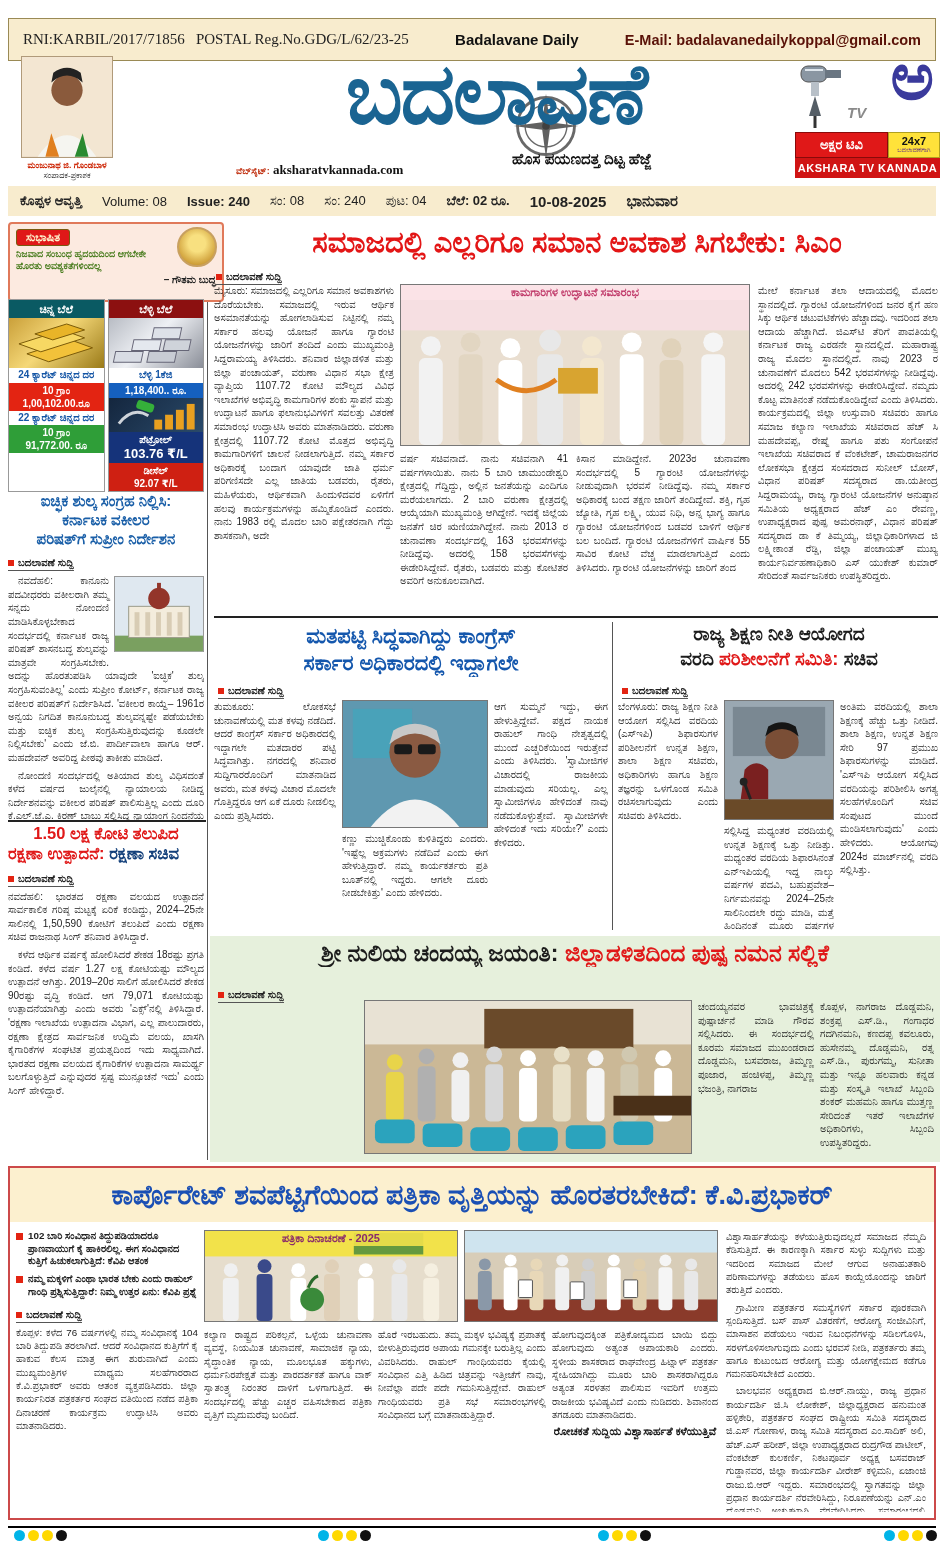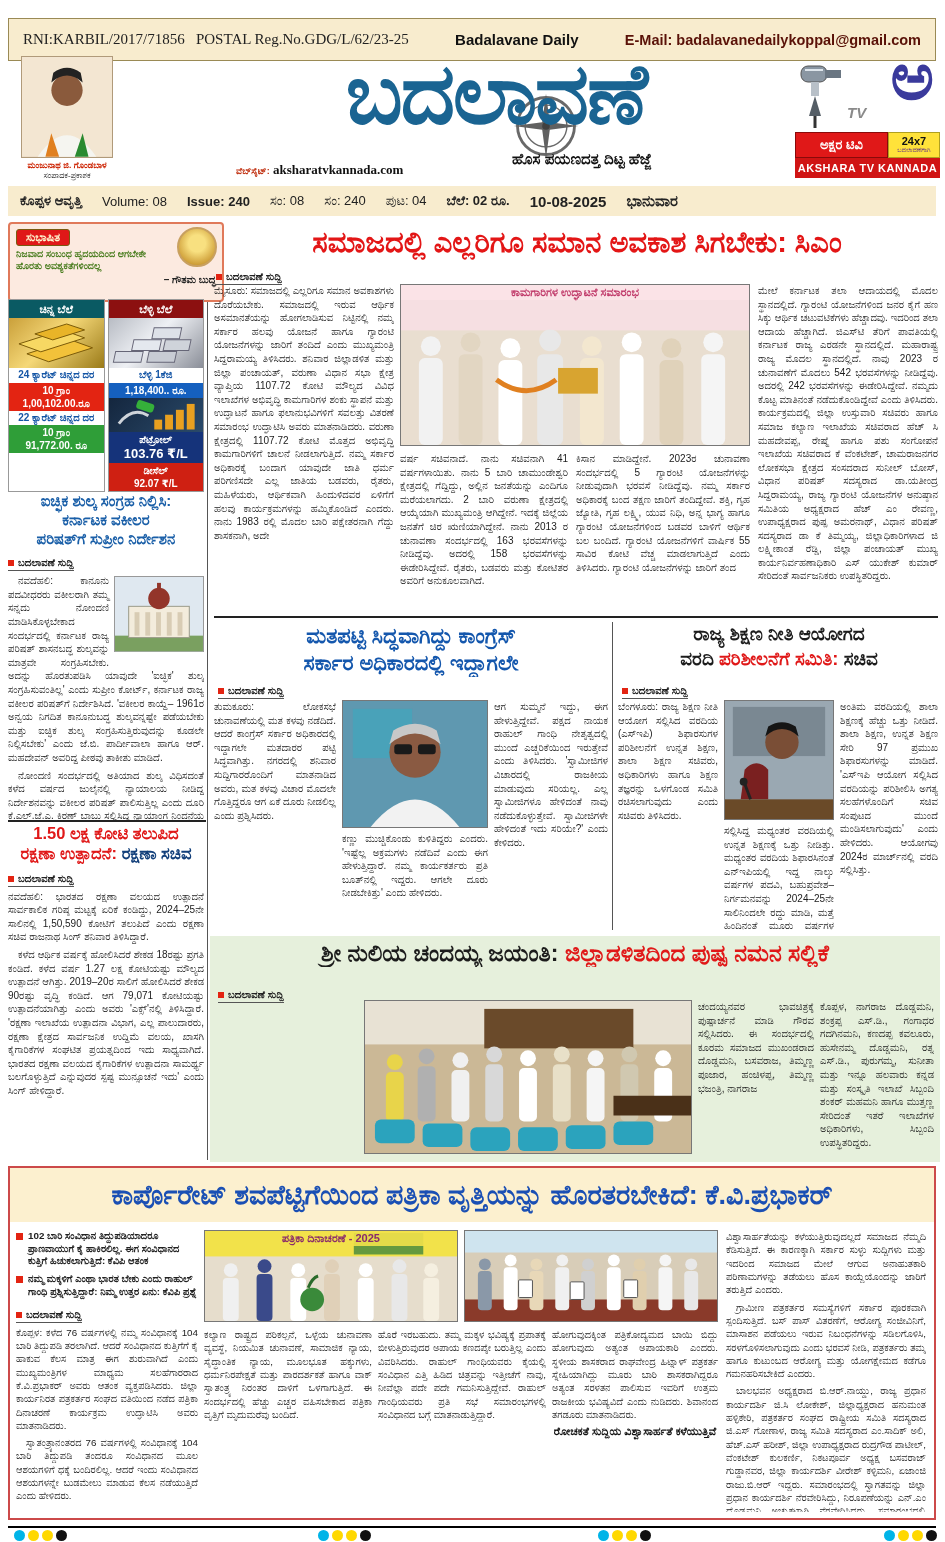--- a/index.html
+++ b/index.html
@@ -70,21 +70,21 @@
   .hd-blue{color:#1a5fa8;font-weight:bold;text-align:center;line-height:1.25}
   .photo{position:absolute;border:1px solid #777;overflow:hidden}
   .photo svg{display:block;width:100%;height:100%}
   .banner{position:absolute;left:0;top:0;right:0;text-align:center;font-size:11px;font-weight:bold;color:#c03a6a;background:rgba(252,228,232,.85);padding:1px 0}
   
   .sup{left:8px;top:492px;width:196px;position:absolute}
   .sup .h{font-size:15px}
   .scimg{float:right;width:90px;height:76px;margin:2px 0 4px 5px;border:1px solid #999;background:#dfe8f0}
   .def{left:8px;top:824px;width:196px;position:absolute}
   .def .h1{font-size:16.5px;font-weight:bold;color:#e01818;text-align:center;line-height:1.2}
-  .def .h2{font-size:16.5px;font-weight:bold;text-align:center;line-height:1.2}
+  .def .h2{font-size:16.5px;font-weight:bold;line-height:1.2}
   .def .h2 .r{color:#e01818}.def .h2 .b{color:#123f7a}
   
   .cmhead{left:214px;top:226px;width:726px;font-size:29px;font-weight:bold;color:#e31616;text-align:center;white-space:nowrap;overflow:hidden}
   
   .vhead{left:214px;top:622px;width:394px;font-size:21px;font-weight:bold;color:#1457ad;text-align:center;line-height:1.3;white-space:nowrap;overflow:hidden}
   .ehead{left:618px;top:622px;width:322px;font-size:18.5px;font-weight:bold;text-align:center;line-height:1.35;white-space:nowrap;overflow:hidden}
   .ehead .r{color:#e01818}
   
   .band{left:210px;top:936px;width:730px;height:226px;background:#e6f0dc;position:absolute}
   .jhead{left:210px;top:940px;width:730px;text-align:center;font-size:23px;font-weight:bold;white-space:nowrap;overflow:hidden}
@@ -446,21 +446,20 @@
         <span class="sq"></span>
         <span class="t">102 ಬಾರಿ ಸಂವಿಧಾನ ತಿದ್ದುಪಡಿಯಾದರೂ ಪ್ರಾಣವಾಯುಗೆ ಕೈ ಹಾಕಿರಲಿಲ್ಲ. ಈಗ ಸಂವಿಧಾನದ ಕುತ್ತಿಗೆ ಹಿಚುಕಲಾಗುತ್ತಿದೆ: ಕೆವಿಪಿ ಆತಂಕ</span>
       </div>
     <div class="kbul">
         <span class="sq"></span>
         <span class="t">ನಮ್ಮ ಮಕ್ಕಳಿಗೆ ಎಂಥಾ ಭಾರತ ಬೇಕು ಎಂದು ರಾಹುಲ್ ಗಾಂಧಿ ಪ್ರಶ್ನಿಸುತ್ತಿದ್ದಾರೆ: ನಿಮ್ಮ ಉತ್ತರ ಏನು: ಕೆವಿಪಿ ಪ್ರಶ್ನೆ</span>
       </div>
     <div style="margin:2px 0 3px"><span class="byline">ಬದಲಾವಣೆ ಸುದ್ದಿ</span></div>
     <div class="bt" style="font-size:9.8px">
       <p>ಕೊಪ್ಪಳ: ಕಳೆದ 76 ವರ್ಷಗಳಲ್ಲಿ ನಮ್ಮ ಸಂವಿಧಾನಕ್ಕೆ 104 ಬಾರಿ ತಿದ್ದುಪಡಿ ತರಲಾಗಿದೆ. ಆದರೆ ಸಂವಿಧಾನದ ಕುತ್ತಿಗೆಗೆ ಕೈ ಹಾಕುವ ಕೆಲಸ ಮಾತ್ರ ಈಗ ಶುರುವಾಗಿದೆ ಎಂದು ಮುಖ್ಯಮಂತ್ರಿಗಳ ಮಾಧ್ಯಮ ಸಲಹೆಗಾರರಾದ ಕೆ.ವಿ.ಪ್ರಭಾಕರ್ ಅವರು ಆತಂಕ ವ್ಯಕ್ತಪಡಿಸಿದರು. ಜಿಲ್ಲಾ ಕಾರ್ಯನಿರತ ಪತ್ರಕರ್ತರ ಸಂಘದ ವತಿಯಿಂದ ನಡೆದ ಪತ್ರಿಕಾ ದಿನಾಚರಣೆ ಕಾರ್ಯಕ್ರಮ ಉದ್ಘಾಟಿಸಿ ಅವರು ಮಾತನಾಡಿದರು.</p>
-      <p>ಸ್ವಾತಂತ್ರ್ಯಾನಂತರದ 76 ವರ್ಷಗಳಲ್ಲಿ ಸಂವಿಧಾನಕ್ಕೆ 104 ಬಾರಿ ತಿದ್ದುಪಡಿ ತಂದರೂ ಸಂವಿಧಾನದ ಮೂಲ ಆಶಯಗಳಿಗೆ ಧಕ್ಕೆ ಬಂದಿರಲಿಲ್ಲ. ಆದರೆ ಇಂದು ಸಂವಿಧಾನದ ಆಶಯಗಳನ್ನೇ ಬುಡಮೇಲು ಮಾಡುವ ಕೆಲಸ ನಡೆಯುತ್ತಿದೆ ಎಂದು ಹೇಳಿದರು.</p>
     </div>
   </div>
   <div class="photo" style="left:204px;top:1230px;width:254px;height:92px">
     <svg viewBox="0 0 254 92" preserveAspectRatio="none">
       <rect width="254" height="92" fill="#e6ddcc"></rect>
       <rect width="254" height="26" fill="#f2e24a"></rect>
       <rect x="150" y="2" width="70" height="22" fill="#2a7a3a" opacity=".7"></rect>
       <g>
         <g fill="#f0f0f0">
             <circle cx="26" cy="40" r="7"></circle>
@@ -540,21 +539,21 @@
           </g>
         <g fill="#fff">
             <rect x="54" y="50" width="14" height="18" rx="1" stroke="#555"></rect>
             <rect x="106" y="52" width="14" height="18" rx="1" stroke="#555"></rect>
             <rect x="160" y="50" width="14" height="18" rx="1" stroke="#555"></rect>
           </g>
       </g>
     </svg>
   </div>
   <div class="abs bt ovh" style="left:204px;top:1328px;width:168px;height:184px;font-size:9.8px">ಕಲ್ಯಾಣ ರಾಷ್ಟ್ರದ ಪರಿಕಲ್ಪನೆ, ಒಳ್ಳೆಯ ಚುನಾವಣಾ ವ್ಯವಸ್ಥೆ, ನಿಯಮಿತ ಚುನಾವಣೆ, ಸಾಮಾಜಿಕ ನ್ಯಾಯ, ಸೈದ್ಧಾಂತಿಕ ನ್ಯಾಯ, ಮೂಲಭೂತ ಹಕ್ಕುಗಳು, ಧರ್ಮನಿರಪೇಕ್ಷತೆ ಮತ್ತು ಪಾರದರ್ಶಕತೆ ಹಾಗೂ ವಾಕ್ ಸ್ವಾತಂತ್ರ್ಯ ನಿರಂತರ ದಾಳಿಗೆ ಒಳಗಾಗುತ್ತಿದೆ. ಈ ಸಂದರ್ಭದಲ್ಲಿ ಹೆಚ್ಚು ಎಚ್ಚರ ವಹಿಸಬೇಕಾದ ಪತ್ರಿಕಾ ವೃತ್ತಿಗೆ ಮೃದುಮರೆವು ಬಂದಿದೆ.</div>
-  <div class="abs bt ovh" style="left:378px;top:1328px;width:168px;height:184px;font-size:9.8px">ಹೊರೆ ಇರಬಹುದು. ತಮ್ಮ ಮಕ್ಕಳ ಭವಿಷ್ಯಕ್ಕೆ ಪ್ರಪಾತಕ್ಕೆ ಬೀಳುತ್ತಿರುವುದರ ಅಪಾಯ ಕಣದಪ್ಕೇ ಬರುತ್ತಿಲ್ಲ ಎಂದು ವಿವರಿಸಿದರು. ರಾಹುಲ್ ಗಾಂಧಿಯವರು ಕೈಯಲ್ಲಿ ಸಂವಿಧಾನ ಎತ್ತಿ ಹಿಡಿದ ಚಿತ್ರವನ್ನು ಇತ್ತೀಚೆಗೆ ನಾವು, ನೀವೆಲ್ಲಾ ಪದೇ ಪದೇ ಗಮನಿಸುತ್ತಿದ್ದೇವೆ. ರಾಹುಲ್ ಗಾಂಧಿಯವರು ಪ್ರತಿ ಸಭೆ ಸಮಾರಂಭಗಳಲ್ಲಿ ಸಂವಿಧಾನದ ಬಗ್ಗೆ ಮಾತನಾಡುತ್ತಿದ್ದಾರೆ.</div>
+  <div class="abs bt ovh" style="left:378px;top:1328px;width:168px;height:184px;font-size:9.8px">ಹೊರೆ ಇರಬಹುದು. ತಮ್ಮ ಮಕ್ಕಳ ಭವಿಷ್ಯಕ್ಕೆ ಪ್ರಪಾತಕ್ಕೆ ಬೀಳುತ್ತಿರುವುದರ ಅಪಾಯ ಗಮನಕ್ಕೇ ಬರುತ್ತಿಲ್ಲ ಎಂದು ವಿವರಿಸಿದರು. ರಾಹುಲ್ ಗಾಂಧಿಯವರು ಕೈಯಲ್ಲಿ ಸಂವಿಧಾನ ಎತ್ತಿ ಹಿಡಿದ ಚಿತ್ರವನ್ನು ಇತ್ತೀಚೆಗೆ ನಾವು, ನೀವೆಲ್ಲಾ ಪದೇ ಪದೇ ಗಮನಿಸುತ್ತಿದ್ದೇವೆ. ರಾಹುಲ್ ಗಾಂಧಿಯವರು ಪ್ರತಿ ಸಭೆ ಸಮಾರಂಭಗಳಲ್ಲಿ ಸಂವಿಧಾನದ ಬಗ್ಗೆ ಮಾತನಾಡುತ್ತಿದ್ದಾರೆ.</div>
   <div class="abs ovh" style="left:552px;top:1328px;width:166px;height:184px">
     <div class="bt" style="font-size:9.8px">ಹೋಗುವುದಕ್ಕಿಂತ ಪತ್ರಿಕೋದ್ಯಮದ ಬಾಯಿ ಬಿದ್ದು ಹೋಗುವುದು ಅತ್ಯಂತ ಅಪಾಯಕಾರಿ ಎಂದರು. ಸ್ಥಳೀಯ ಶಾಸಕರಾದ ರಾಘವೇಂದ್ರ ಹಿಟ್ನಾಳ್ ಪತ್ರಕರ್ತ ಸ್ನೇಹಿಯಾಗಿದ್ದು ಮೂರು ಬಾರಿ ಶಾಸಕರಾಗಿದ್ದರೂ ಅತ್ಯಂತ ಸರಳತನ ಪಾಲಿಸುವ ಇವರಿಗೆ ಉತ್ತಮ ರಾಜಕೀಯ ಭವಿಷ್ಯವಿದೆ ಎಂದು ನುಡಿದರು. ಶಿವಾನಂದ ತಗಡೂರು ಮಾತನಾಡಿದರು.</div>
     <div class="kq">ರೋಚಕತೆ ಸುದ್ದಿಯ ವಿಶ್ವಾಸಾರ್ಹತೆ ಕಳೆಯುತ್ತಿವೆ</div>
   </div>
   <div class="abs bt ovh" style="left:726px;top:1230px;width:200px;height:282px;font-size:9.8px">
     <p>ವಿಶ್ವಾಸಾರ್ಹತೆಯನ್ನು ಕಳೆಯುತ್ತಿರುವುದಲ್ಲದೆ ಸಮಾಜದ ನೆಮ್ಮದಿ ಕೆಡಿಸುತ್ತಿದೆ. ಈ ಕಾರಣಕ್ಕಾಗಿ ಸರ್ಕಾರ ಸುಳ್ಳು ಸುದ್ದಿಗಳು ಮತ್ತು ಇದರಿಂದ ಸಮಾಜದ ಮೇಲೆ ಆಗುವ ಅನಾಹುತಕಾರಿ ಪರಿಣಾಮಗಳನ್ನು ತಡೆಯಲು ಹೊಸ ಕಾಯ್ದೆಯೊಂದನ್ನು ಜಾರಿಗೆ ತರುತ್ತಿದೆ ಎಂದರು.</p>
     <p>ಗ್ರಾಮೀಣ ಪತ್ರಕರ್ತರ ಸಮಸ್ಯೆಗಳಿಗೆ ಸರ್ಕಾರ ಪೂರಕವಾಗಿ ಸ್ಪಂದಿಸುತ್ತಿದೆ. ಬಸ್ ಪಾಸ್ ವಿತರಣೆಗೆ, ಆರೋಗ್ಯ ಸಂಜೀವಿನಿಗೆ, ಮಾಸಾಶನ ಪಡೆಯಲು ಇರುವ ನಿಬಂಧನೆಗಳನ್ನು ಸಡಿಲಗೊಳಿಸಿ, ಸರಳಗೊಳಿಸಲಾಗುವುದು ಎಂದು ಭರವಸೆ ನೀಡಿ, ಪತ್ರಕರ್ತರು ತಮ್ಮ ಹಾಗೂ ಕುಟುಂಬದ ಆರೋಗ್ಯ ಮತ್ತು ಯೋಗಕ್ಷೇಮದ ಕಡೆಗೂ ಗಮನಹರಿಸಬೇಕಿದೆ ಎಂದರು.</p>
     <p>ಬಾಲಭವನ ಅಧ್ಯಕ್ಷರಾದ ಬಿ.ಆರ್.ನಾಯ್ಡು, ರಾಜ್ಯ ಪ್ರಧಾನ ಕಾರ್ಯದರ್ಶಿ ಜಿ.ಸಿ ಲೋಕೇಶ್, ಜಿಲ್ಲಾಧ್ಯಕ್ಷರಾದ ಹನುಮಂತ ಹಳ್ಳಿಕೇರಿ, ಪತ್ರಕರ್ತರ ಸಂಘದ ರಾಷ್ಟ್ರೀಯ ಸಮಿತಿ ಸದಸ್ಯರಾದ ಜಿ.ಎಸ್ ಗೋಣಾಳ, ರಾಜ್ಯ ಸಮಿತಿ ಸದಸ್ಯರಾದ ಎಂ.ಸಾದಿಕ್ ಅಲಿ, ಹೆಚ್.ಎಸ್ ಹರೀಶ್, ಜಿಲ್ಲಾ ಉಪಾಧ್ಯಕ್ಷರಾದ ರುದ್ರಗೌಡ ಪಾಟೀಲ್, ವೆಂಕಟೇಶ್ ಕುಲಕರ್ಣಿ, ನಿಕಟಪೂರ್ವ ಅಧ್ಯಕ್ಷ ಬಸವರಾಜ್ ಗುಡ್ಡಾನವರ, ಜಿಲ್ಲಾ ಕಾರ್ಯದರ್ಶಿ ವೀರೇಶ್ ಕಳ್ಳಿಮನಿ, ಏಜಾಂಜಿ ರಾಜು.ಬಿ.ಆರ್ ಇದ್ದರು. ಸಮಾರಂಭದಲ್ಲಿ ಸ್ವಾಗತವನ್ನು ಜಿಲ್ಲಾ ಪ್ರಧಾನ ಕಾರ್ಯದರ್ಶಿ ನೆರವೇರಿಸಿದ್ದು, ನಿರೂಪಣೆಯನ್ನು ಎನ್.ಎಂ ದೊಡ್ಡಮನಿ ಅಚ್ಚುಕಟ್ಟಾಗಿ ನೆರವೇರಿಸಿದರು. ಸಮಾರಂಭದಲ್ಲಿ ಕೊಪ್ಪಳ ಜಿಲ್ಲೆಯ ಎಲ್ಲಾ ತಾಲ್ಲೂಕಿನ ಪತ್ರಕರ್ತ ಸಂಘದ ಪದಾಧಿಕಾರಿಗಳು, ಸದಸ್ಯರು ಉಪಸ್ಥಿತರಿದ್ದರು.</p>
   </div>
 

